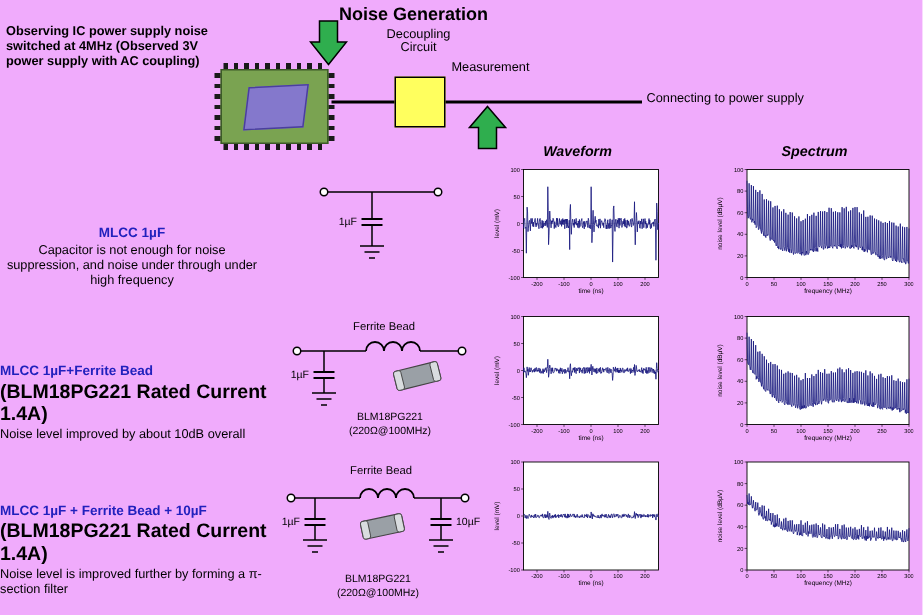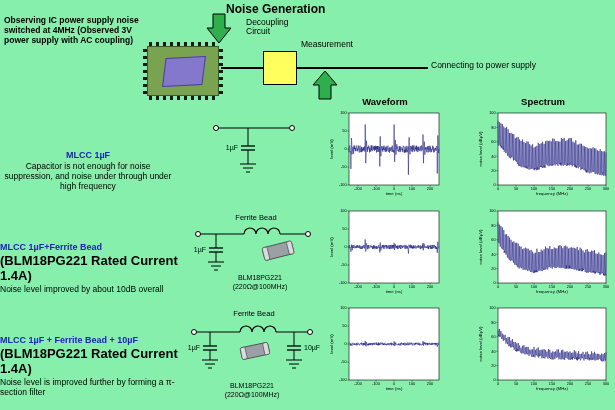--- a/index.html
+++ b/index.html
@@ -1,25 +1,25 @@
 <!DOCTYPE html>
 <html><head>
 <meta charset="utf-8">
 <style>
   html,body{margin:0;padding:0;background:#fff;}
-  .stage{position:relative;width:615px;height:410px;background:#86efac;overflow:hidden;
+  .stage{position:relative;width:615px;height:410px;background:#f0abfc;overflow:hidden;
          font-family:"Liberation Sans",sans-serif;color:#000;}
   .abs{position:absolute;}
   .t-title{font-size:12px;font-weight:bold;}
   .t-note{font-size:8.5px;line-height:1.15;}
   .t-small{font-size:8.5px;line-height:1.1;text-align:center;}
   .row-head{color:#2121bd;font-weight:bold;font-size:9px;line-height:1.2;margin-top:28px;}
   .row-sub{font-weight:bold;font-size:13px;line-height:1.2;}
   .row-body{font-size:8.5px;line-height:1.18;}
-  .col-head{font-weight:bold;font-size:9.5px;text-align:center;}
+  .col-head{font-weight:bold;font-size:9.5px;text-align:center;font-style:italic;}
   .yellow-box{background:#ffff5e;border:1px solid #000;}
   .hline{background:#000;height:1.5px;}
   .pins-top{left:6px;top:0;right:6px;height:5px;
     background:repeating-linear-gradient(90deg,#1a1a1a 0 3px,transparent 3px 7px);}
   .pins-bottom{left:6px;bottom:0;right:6px;height:5px;
     background:repeating-linear-gradient(90deg,#1a1a1a 0 3px,transparent 3px 7px);}
   .pins-left{top:6px;left:0;bottom:6px;width:5px;
     background:repeating-linear-gradient(0deg,#1a1a1a 0 3px,transparent 3px 7px);}
   .pins-right{top:6px;right:0;bottom:6px;width:5px;
     background:repeating-linear-gradient(0deg,#1a1a1a 0 3px,transparent 3px 7px);}
@@ -45,21 +45,21 @@
     <div class="abs pins-bottom"></div>
     <div class="abs pins-left"></div>
     <div class="abs pins-right"></div>
     <div class="abs chip-body">
       <div class="chip-die"></div>
     </div>
   </div>
 
   <div class="abs hline" style="left:221px;top:67px;width:207px;"></div>
 
-  <div class="abs t-small" style="left:246px;top:18px;width:66px;text-align:left;">Decoupling Circuit</div>
+  <div class="abs t-small" style="left:246px;top:18px;width:66px;text-align:center;">Decoupling Circuit</div>
   <div class="abs yellow-box" style="left:263px;top:51px;width:32px;height:32px;"></div>
 
   <div class="abs t-small" style="left:301px;top:40px;">Measurement</div>
 
   <svg class="abs" style="left:312px;top:70px;" width="26" height="30">
     <polygon points="13,1 25,15 19,15 19,29 7,29 7,15 1,15" fill="#2fae4e" stroke="#000" stroke-width="1"></polygon>
   </svg>
 
   <div class="abs t-small" style="left:431px;top:61px;">Connecting to power supply</div>
 

